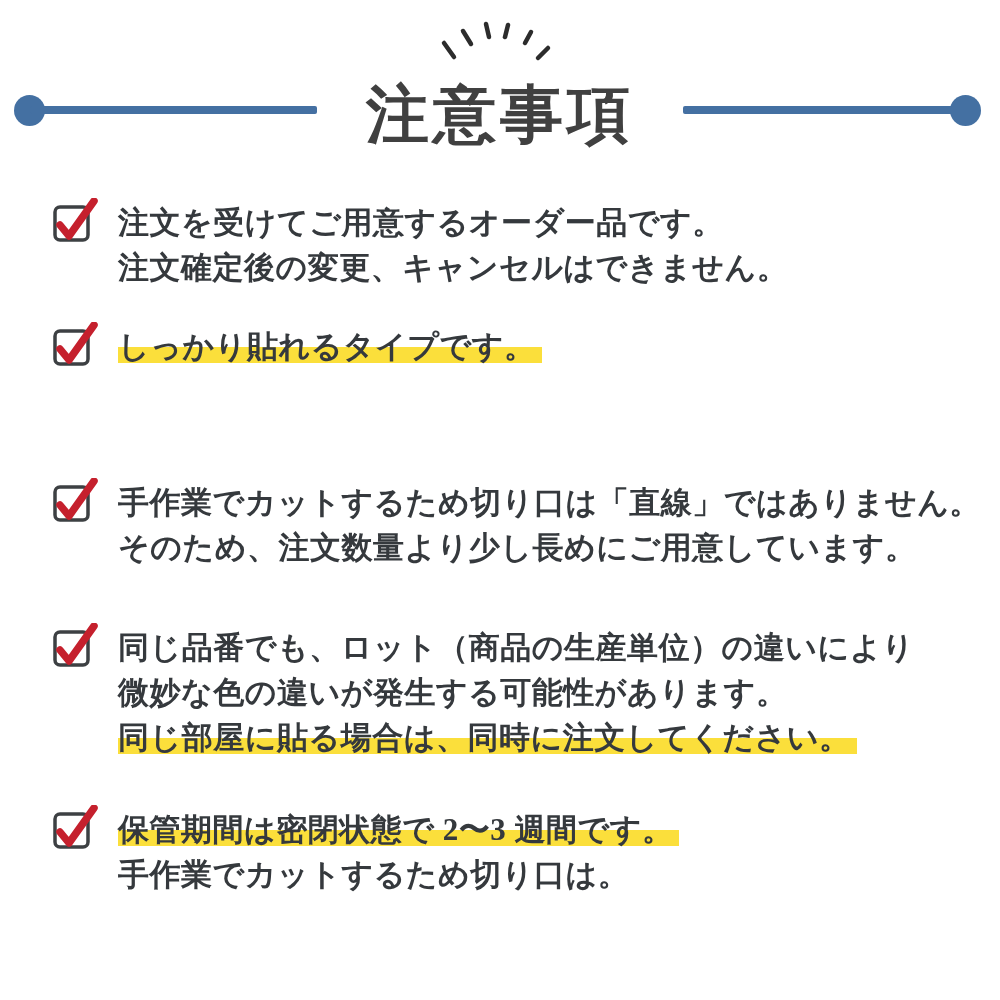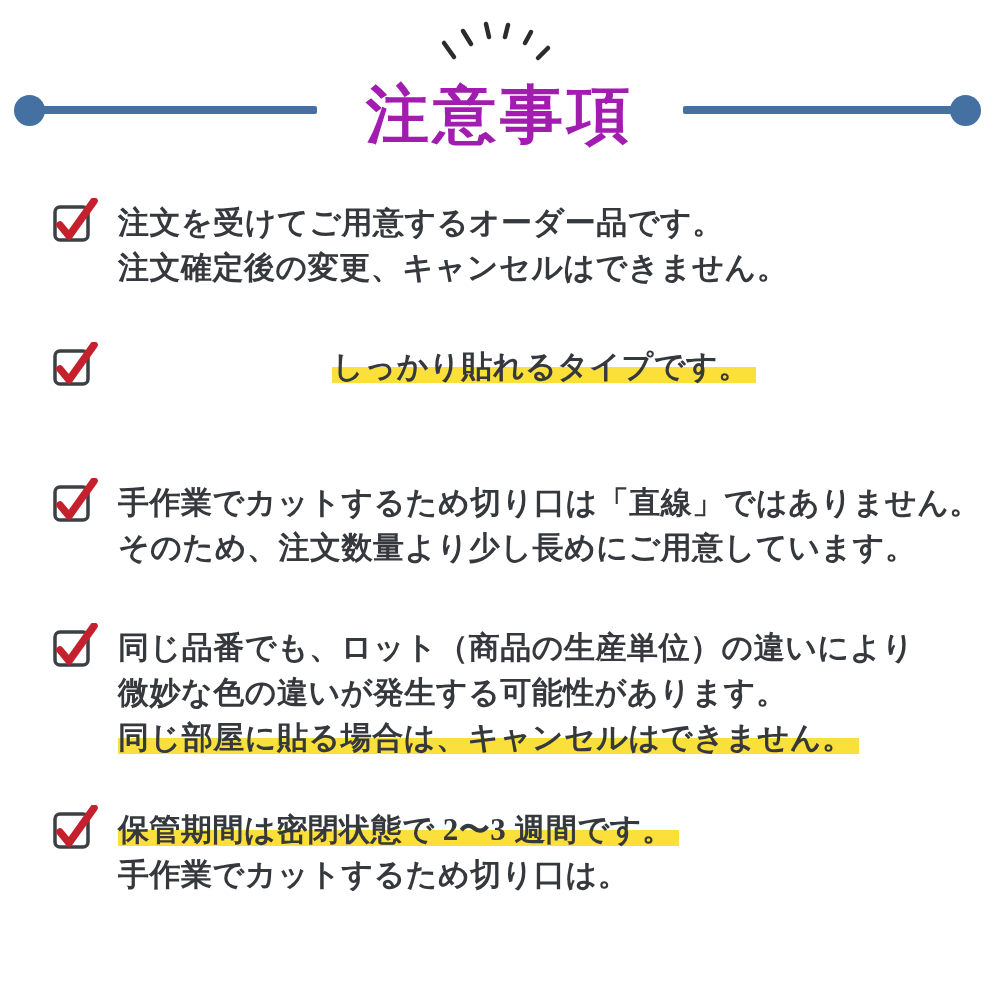--- a/index.html
+++ b/index.html
@@ -13,40 +13,40 @@
   }
   .page { position: absolute; inset: 0; }
 
   
   .header { position: absolute; left: 0; top: 0; width: 1000px; height: 180px; }
   .rays { position: absolute; left: 438px; top: 14px; width: 120px; height: 50px; }
   .page-title {
     position: absolute; left: 0; top: 72px; width: 1000px;
     margin: 0; text-align: center;
     font-size: 63px; font-weight: 900; letter-spacing: 4px;
-    color: #a21caf;
+    color: #404040;
   }
   .rule {
     position: absolute; top: 106px; height: 8px;
     background: #4470a2; border-radius: 2px;
   }
   .rule-left  { left: 30px;  width: 287px; }
   .rule-right { left: 683px; width: 282px; }
   .dot {
     position: absolute; top: 95px; width: 31px; height: 31px;
     border-radius: 50%; background: #4470a2;
   }
   .dot-left  { left: 14px; }
   .dot-right { left: 950px; }
 
   
   .notes { list-style: none; margin: 0; padding: 0; }
   .note { position: absolute; left: 52px; right: 30px; }
   .note-1 { top: 200px; }
-  .note-2 { top: 344px; text-align: center; }
+  .note-2 { top: 324px; }
   .note-3 { top: 480px; }
   .note-4 { top: 625px; }
   .note-5 { top: 807px; }
   .check-icon { position: absolute; left: 0; top: -2px; width: 46px; height: 48px; }
   .lines { margin: 0 0 0 66px; }
   .line {
     margin: 0; font-size: 31px; line-height: 45px;
     font-weight: 700; color: #35393d;
     letter-spacing: 0.5px; white-space: nowrap; font-family: Liberation Serif, serif;
   }
@@ -113,21 +113,21 @@
     </li>
 
     <li class="note note-4">
       <svg class="check-icon" viewBox="0 0 46 48">
         <rect x="3" y="9" width="33" height="33" rx="5" fill="none" stroke="#3d4043" stroke-width="3.5"></rect>
         <path d="M8 27 L17 38 L42 3" fill="none" stroke="#c5202d" stroke-width="7.5" stroke-linecap="round" stroke-linejoin="round"></path>
       </svg>
       <div class="lines">
         <p class="line">同じ品番でも、ロット（商品の生産単位）の違いにより</p>
         <p class="line">微妙な色の違いが発生する可能性があります。</p>
-        <p class="line"><span class="hl">同じ部屋に貼る場合は、キャンセルはできません。</span></p>
+        <p class="line"><span class="hl">同じ部屋に貼る場合は、同時に注文してください。</span></p>
       </div>
     </li>
 
     <li class="note note-5">
       <svg class="check-icon" viewBox="0 0 46 48">
         <rect x="3" y="9" width="33" height="33" rx="5" fill="none" stroke="#3d4043" stroke-width="3.5"></rect>
         <path d="M8 27 L17 38 L42 3" fill="none" stroke="#c5202d" stroke-width="7.5" stroke-linecap="round" stroke-linejoin="round"></path>
       </svg>
       <div class="lines">
         <p class="line"><span class="hl">保管期間は密閉状態で 2〜3 週間です。</span></p>

